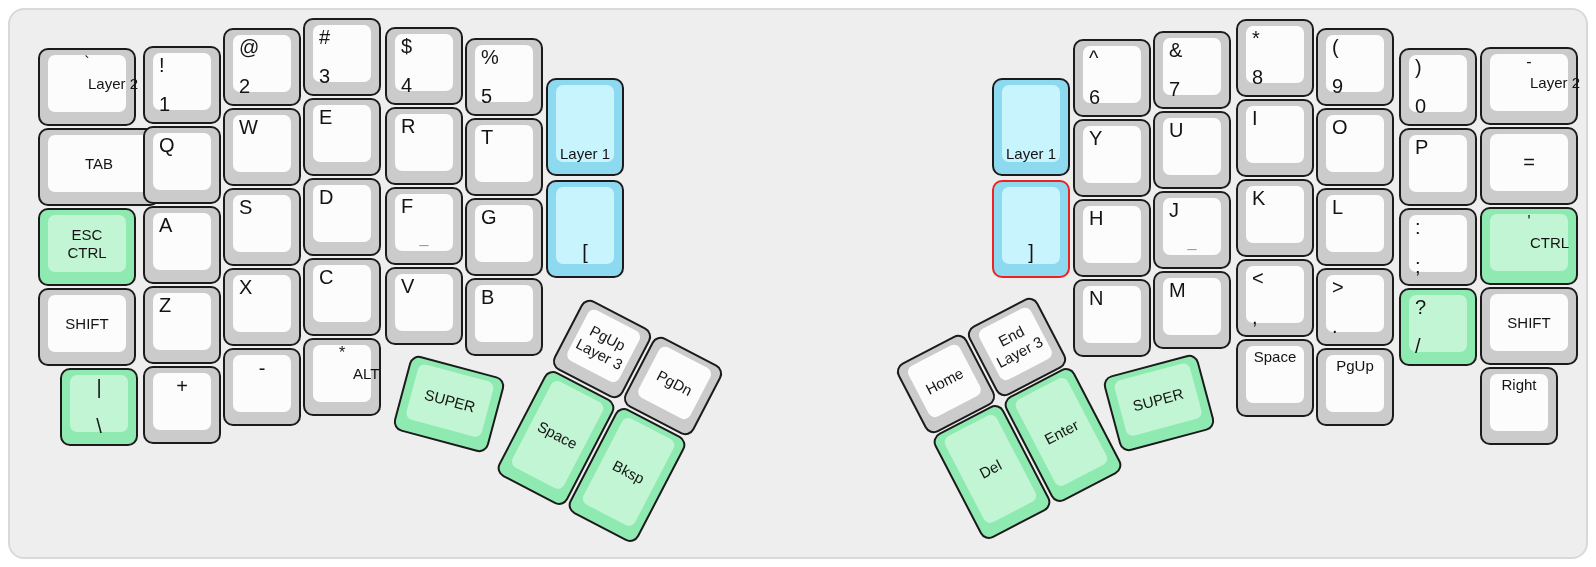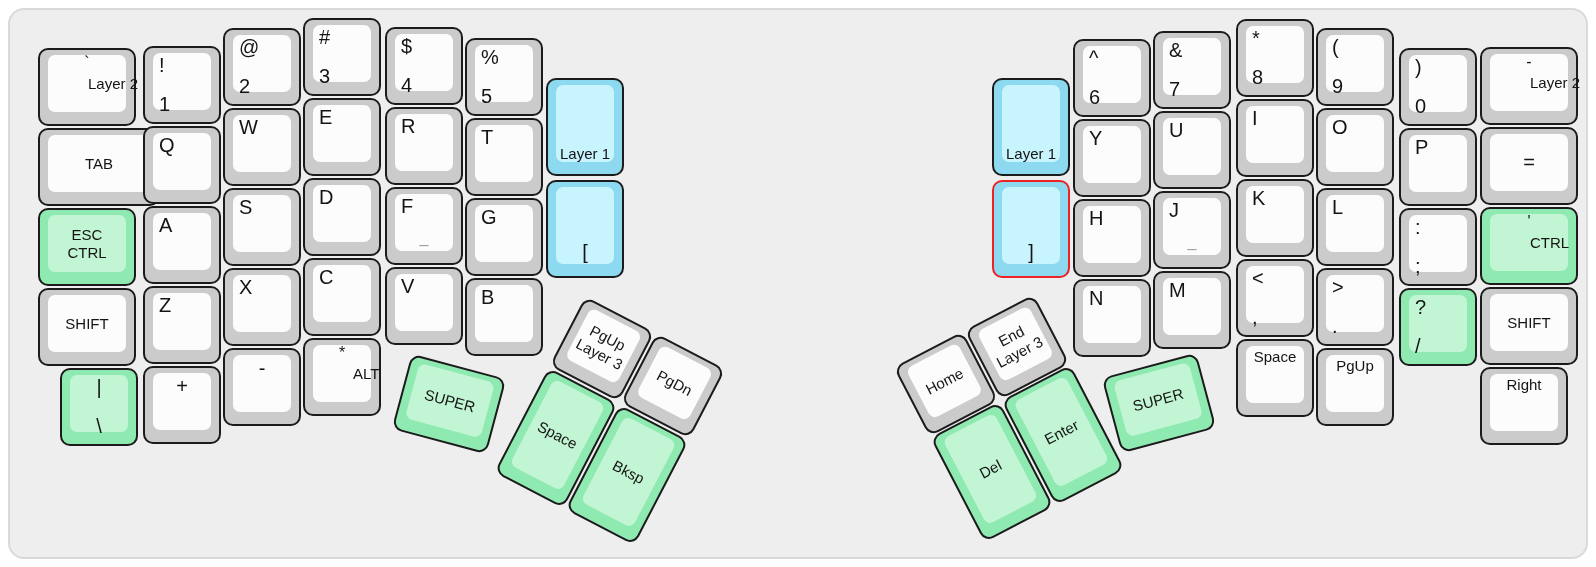--- a/index.html
+++ b/index.html
@@ -364,21 +364,21 @@
       <div class="cap">
         <span class="lab l1 big">'</span>
         <span class="lab l2 small">CTRL</span>
       </div>
     </div>
     <div class="key s-c" style="left: 1480px; top: 287px; width: 98px; height: 78px;">
       <div class="cap">
         <span class="lab l1 small">SHIFT</span>
       </div>
     </div>
-    <div class="key s-tc" style="left: 1480px; top: 367px; width: 88px; height: 78px;">
+    <div class="key s-tc" style="left: 1480px; top: 367px; width: 78px; height: 78px;">
       <div class="cap">
         <span class="lab l1 small">Right</span>
       </div>
     </div>
     <div class="key s-c g" style="left: 400px; top: 365px; width: 98px; height: 78px; transform: rotate(15deg);">
       <div class="cap">
         <span class="lab l1 small">SUPER</span>
       </div>
     </div>
     <div class="key s-c g" style="left: 517px; top: 379px; width: 78px; height: 118px; transform: rotate(27.5deg);">

